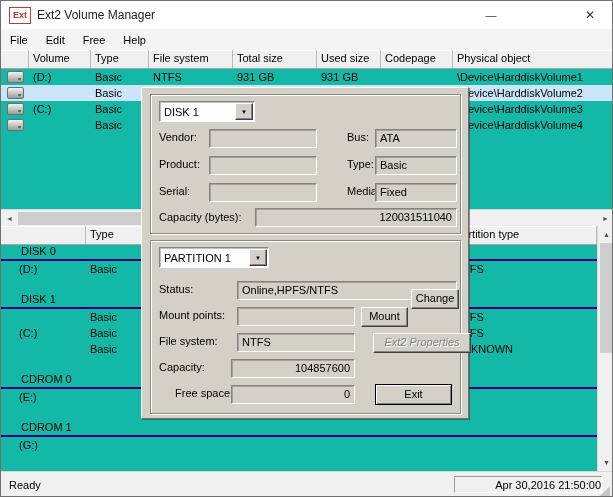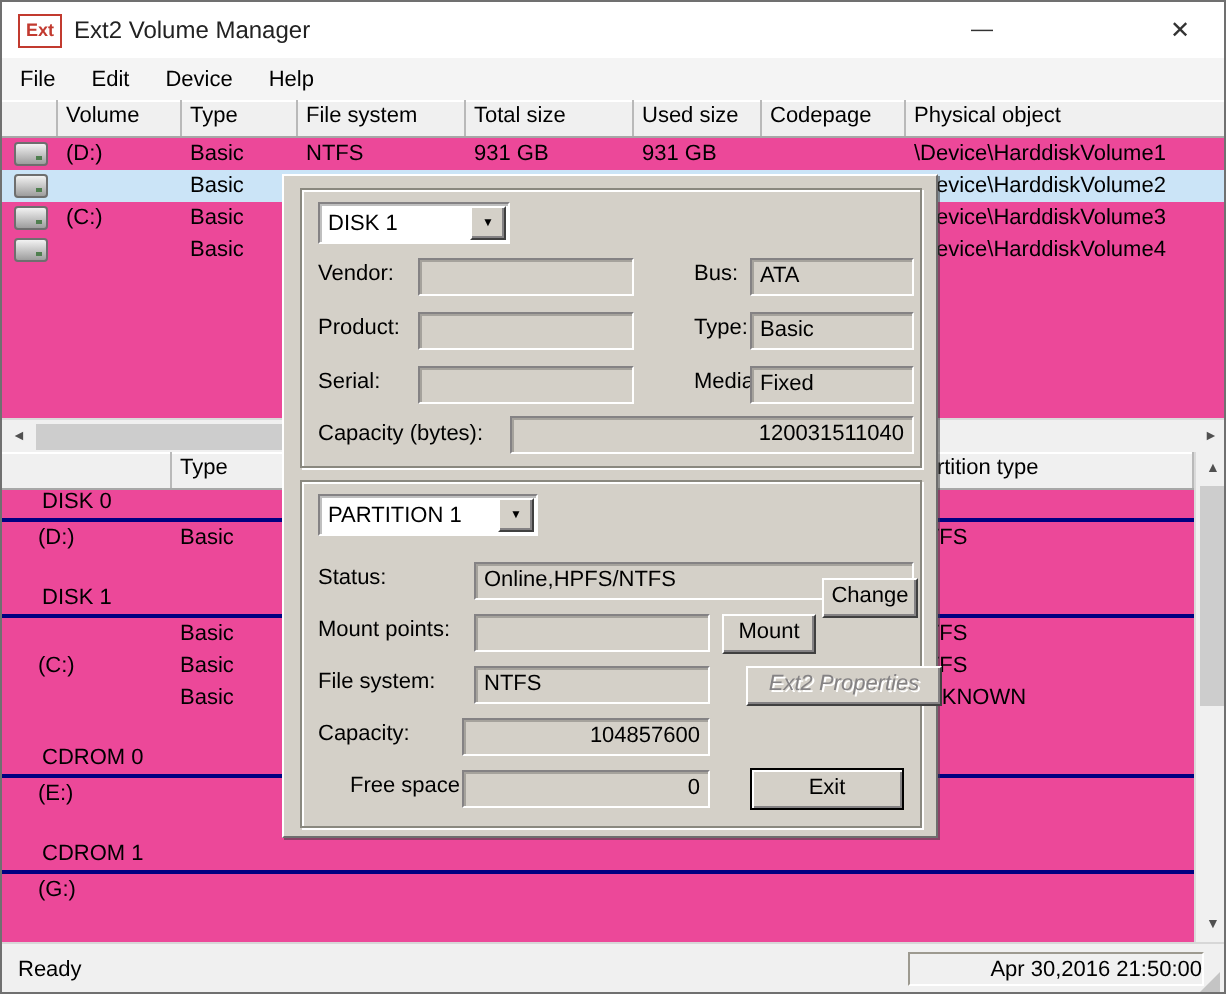--- a/index.html
+++ b/index.html
@@ -14,21 +14,21 @@
   .app-icon{margin-left:8px;width:20px;height:15px;border:1px solid #c23a2f;color:#c23a2f;
     font-weight:bold;font-size:9px;line-height:14px;text-align:center;background:#fff;}
   .title-text{margin-left:6px;font-size:12px;color:#222;}
   .cap-btn{position:absolute;top:0;width:46px;height:28px;text-align:center;line-height:28px;color:#333;font-size:11px;}
   .cap-min{left:467px;}
   .cap-close{left:566px;width:46px;font-size:12px;}
   
   .menubar{position:absolute;left:0;top:28px;right:0;height:21px;background:#f4f4f4;border-bottom:1px solid #ec4899;display:flex;align-items:center;}
   .menu-item{padding:3px 9px;}
   
-  .listview{position:absolute;background:#ec4899;overflow:hidden;}
+  .listview{position:absolute;background:#14b8a6;overflow:hidden;}
   .lv-top{left:0;top:49px;width:613px;height:159px;}
   .lv-bottom{left:0;top:225px;width:596px;height:245px;}
   .lv-header{display:flex;height:18px;background:#f0f0f0;border-bottom:1px solid #a7a7a7;}
   .hcell{box-sizing:border-box;padding:2px 4px;border-right:1px solid #b9b9b9;box-shadow:inset 0 1px 0 #ffffff;white-space:nowrap;overflow:hidden;}
   .lv-row{display:flex;height:16px;line-height:16px;white-space:nowrap;}
   .lv-row.selected{background:#cbe4f7;}
   .cell{box-sizing:border-box;padding:0 4px;overflow:hidden;white-space:nowrap;}
   
   .c0{width:28px;display:flex;align-items:center;justify-content:center;padding:0;}
   .c1{width:62px;}.c2{width:58px;}.c3{width:84px;}
@@ -95,21 +95,21 @@
   <div class="titlebar">
     <div class="app-icon">Ext</div>
     <div class="title-text">Ext2 Volume Manager</div>
     <div class="cap-btn cap-min">—</div>
     <div class="cap-btn cap-close">✕</div>
   </div>
 
   <div class="menubar">
     <div class="menu-item">File</div>
     <div class="menu-item">Edit</div>
-    <div class="menu-item">Device</div>
+    <div class="menu-item">Free</div>
     <div class="menu-item">Help</div>
   </div>
 
   <div class="listview lv-top">
     <div class="lv-header">
       <div class="hcell c0"></div>
       <div class="hcell c1">Volume</div>
       <div class="hcell c2">Type</div>
       <div class="hcell c3">File system</div>
       <div class="hcell c4 h4">Total size</div>

